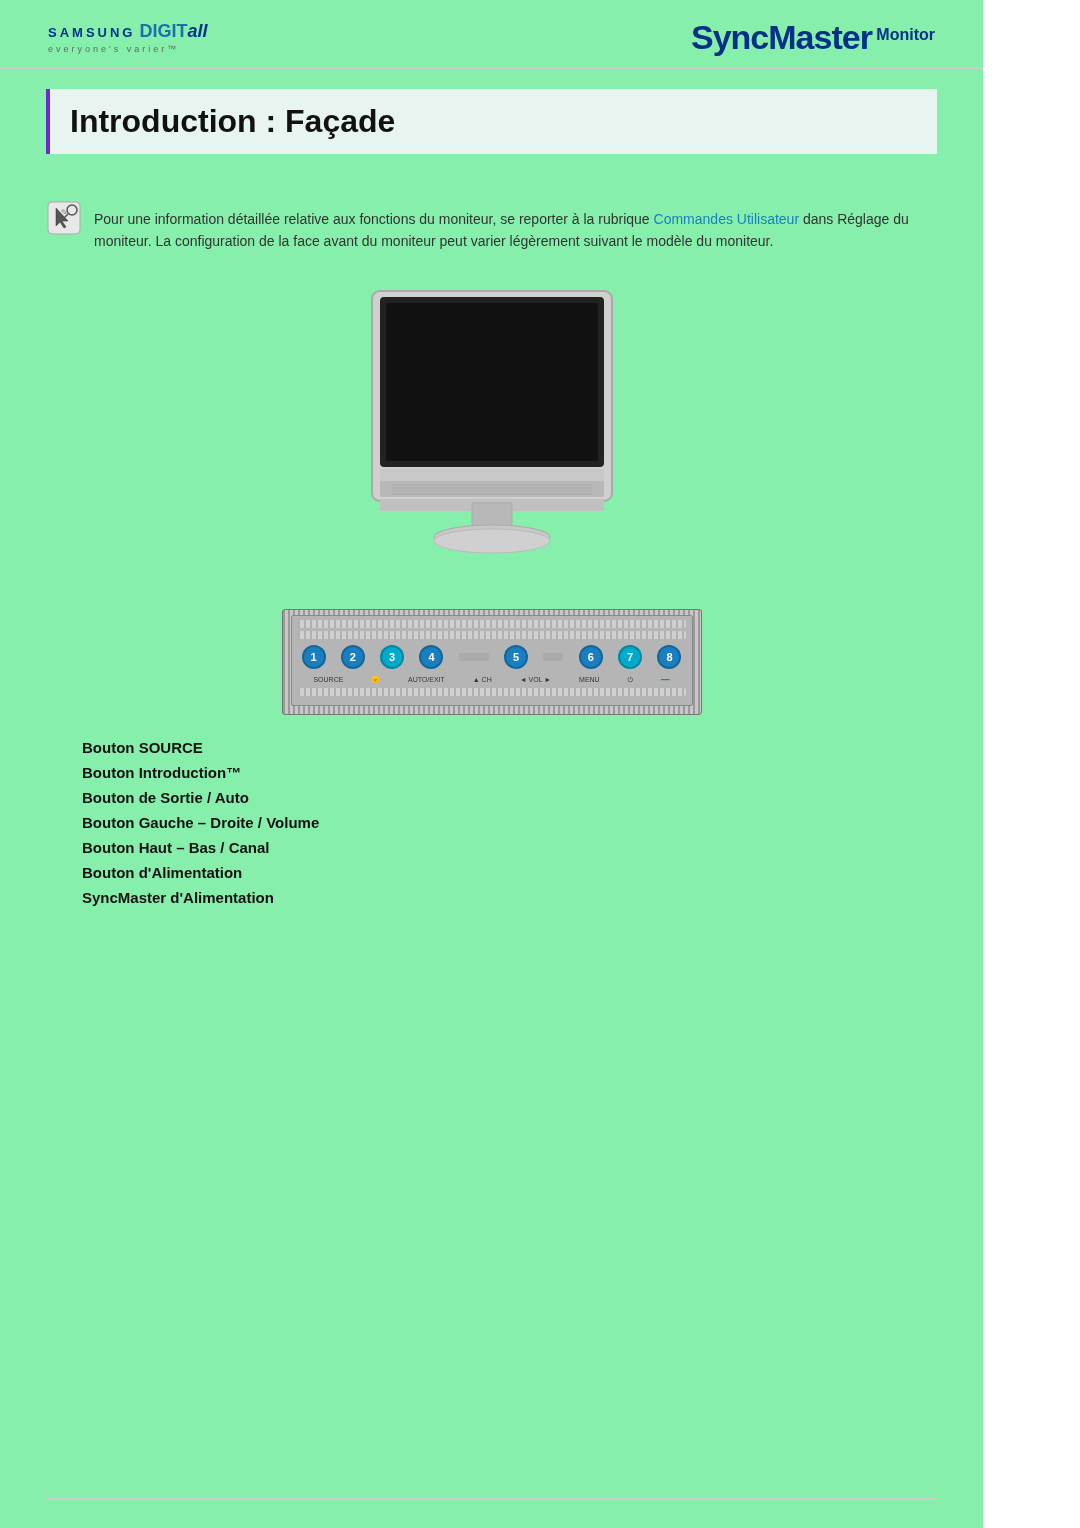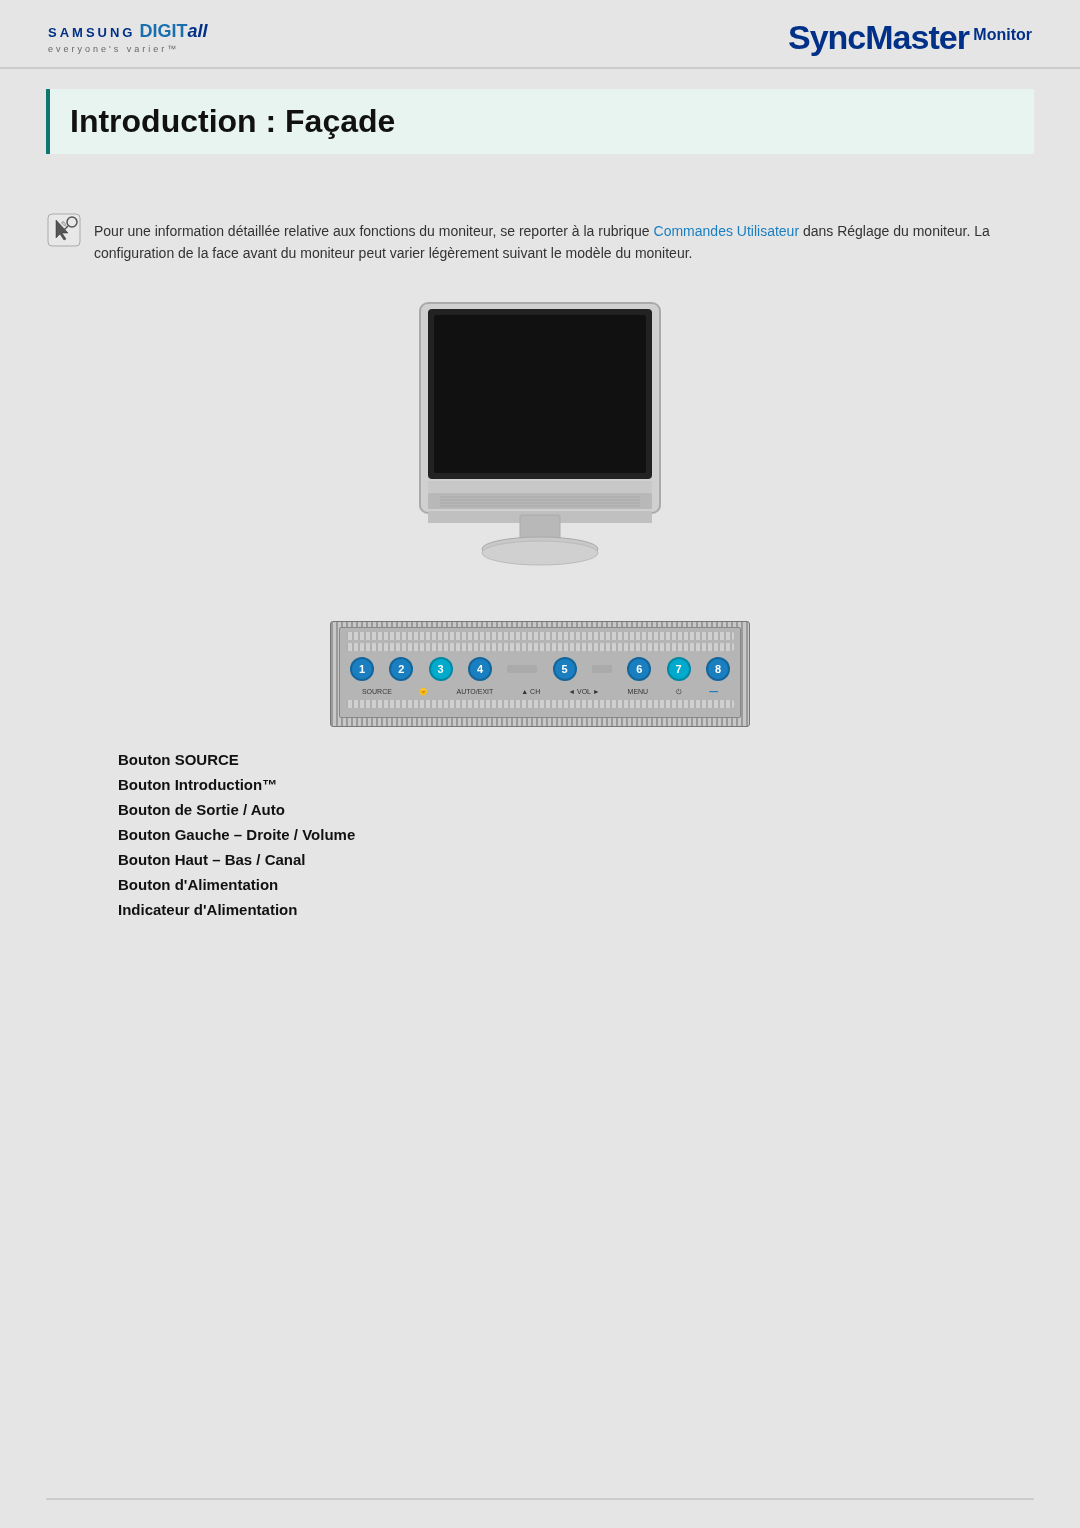--- a/index.html
+++ b/index.html
@@ -6,23 +6,23 @@
 
     body {
       width: 1080px;
       min-height: 1528px;
       background: #ffffff;
       font-family: Arial, Helvetica, sans-serif;
       color: #222222;
     }
 
     .page-wrapper {
-      width: 1080px;
+      width: 983px;
       min-height: 1528px;
-      background: #e5e5e5;
+      background: #86efac;
       padding: 0;
       position: relative;
     }
 
     
     .header {
       display: flex;
       justify-content: space-between;
       align-items: center;
       padding: 18px 48px 10px 48px;
@@ -36,23 +36,23 @@
     }
 
     .syncmaster-logo {
       display: flex;
       align-items: flex-start;
     }
 
     
     .title-section {
       background: #e8f4f0;
-      margin: 20px 46px 16px 46px;
+      margin: 20px 46px 4px 46px;
       padding: 14px 20px 14px 20px;
-      border-left: 4px solid #0f766e;
+      border-left: 4px solid #6d28d9;
     }
 
     .page-title {
       font-size: 32px;
       font-weight: bold;
       color: #111;
     }
 
     
     .content-area {
@@ -114,21 +114,21 @@
       border: 2px solid rgba(0,0,0,0.2);
     }
 
     .btn-blue { background: #1a7fc1; }
     .btn-cyan { background: #00aacc; }
 
     
     .items-list {
       list-style: none;
       padding: 0;
-      margin: 10px 0 0 72px;
+      margin: 10px 0 0 36px;
     }
 
     .items-list li {
       font-size: 15px;
       font-weight: bold;
       margin-bottom: 8px;
       color: #111;
     }
 
     
@@ -305,20 +305,20 @@
       </div>
     </div>
 
     <ol class="items-list">
       <li><span>Bouton SOURCE</span></li>
       <li><span>Bouton Introduction™</span></li>
       <li><span>Bouton de Sortie / Auto</span></li>
       <li><span>Bouton Gauche – Droite / Volume</span></li>
       <li><span>Bouton Haut – Bas / Canal</span></li>
       <li><span>Bouton d'Alimentation</span></li>
-      <li><span>Indicateur d'Alimentation</span></li>
+      <li><span>SyncMaster d'Alimentation</span></li>
     </ol>
 
   </div>
 
   <div style="position:absolute; bottom:28px; left:46px; right:46px; border-top: 2px solid #cccccc;"></div>
 
 </div>
 
 </body></html>

